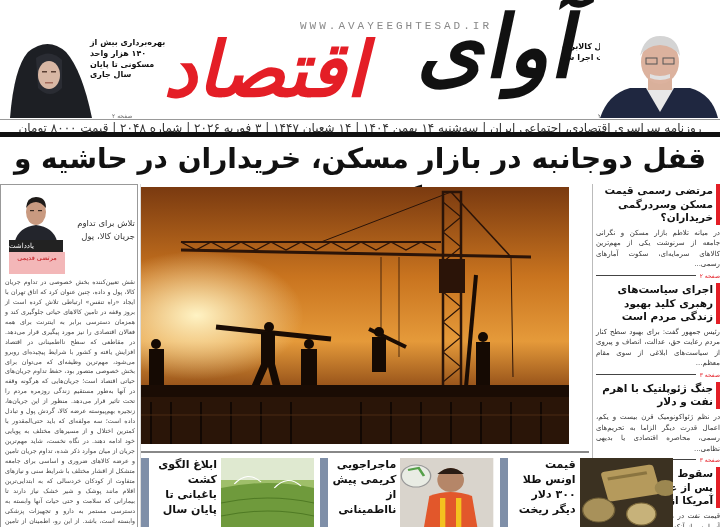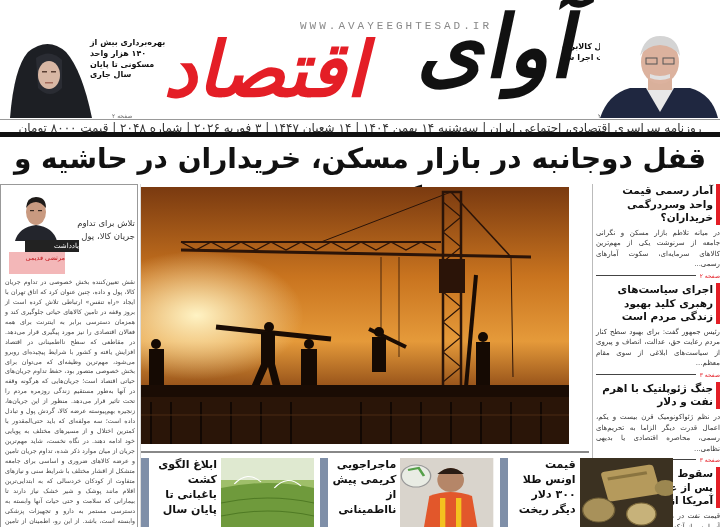--- a/index.html
+++ b/index.html
@@ -52,22 +52,22 @@
   .bottom-rule { position: absolute; left: 141px; top: 451px; width: 448px; height: 2px; background: #888; }
   .bottom-row { position: absolute; left: 141px; top: 458px; width: 532px; height: 69px; display: flex; flex-direction: row-reverse; gap: 6px; }
   .btile { flex: 1; display: flex; flex-direction: row-reverse; gap: 4px; }
   .btile-bar { width: 8px; background: #7f8fa8; flex-shrink: 0; }
   .btile-text { width: 64px; font-size: 11px; font-weight: bold; line-height: 1.35; color: #111; text-align: right; }
   .btile-thumb { flex: 1; height: 69px; overflow: hidden; }
 
   
   .left-col { position: absolute; left: 0; top: 184px; width: 138px; height: 343px; border: 1px solid #999; border-bottom: none; }
   .ed-photo { position: absolute; left: 12px; top: 6px; width: 46px; height: 50px; overflow: hidden; }
-  .ed-badge { position: absolute; left: 24px; top: 55px; width: 54px; height: 12px; background: #222; color: #fff; font-size: 7px; text-align: right; line-height: 12px; }
-  .ed-author { position: absolute; left: 8px; top: 67px; width: 56px; height: 22px; background: #f3b7b8; color: #c2161d; font-size: 6.5px; text-align: right; padding-top: 2px; }
+  .ed-badge { position: absolute; left: 8px; top: 55px; width: 54px; height: 12px; background: #222; color: #fff; font-size: 7px; text-align: left; line-height: 12px; }
+  .ed-author { position: absolute; left: 8px; top: 67px; width: 56px; height: 22px; background: #f3b7b8; color: #c2161d; font-size: 6.5px; text-align: center; padding-top: 2px; }
   .ed-title { position: absolute; left: 66px; top: 32px; width: 68px; font-size: 8.5px; line-height: 1.5; color: #333; text-align: right; }
   .ed-body { position: absolute; left: 4px; top: 92px; width: 130px; font-size: 6.3px; line-height: 1.58; color: #444; text-align: justify; }
   .col-divider-left { position: absolute; left: 140px; top: 184px; width: 1px; height: 343px; background: #ddd; }
 </style>
 </head>
 <body>
 
 <div class="masthead">
   <div class="website">WWW.AVAYEEGHTESAD.IR</div>
 
@@ -111,21 +111,21 @@
 <div class="dateline">روزنامه سراسری اقتصادی، اجتماعی ایران | سه‌شنبه ۱۴ بهمن ۱۴۰۴ | ۱۴ شعبان ۱۴۴۷ | ۳ فوریه ۲۰۲۶ | شماره ۲۰۴۸ | قیمت ۸۰۰۰ تومان</div>
 <div class="rule-thick"></div>
 
 <h1 class="headline">قفل دوجانبه در بازار مسکن، خریداران در حاشیه و سازندگان در بن‌بست</h1>
 
 <div class="col-divider"></div>
 <div class="right-col">
   <div class="news-item">
     <div class="news-title">
       <span class="news-bar"></span>
-      <span class="news-title-text">آمار رسمی قیمت واحد وسردرگمی خریداران؟</span>
+      <span class="news-title-text">مرتضی رسمی قیمت مسکن وسردرگمی خریداران؟</span>
     </div>
     <p class="news-body">در میانه تلاطم بازار مسکن و نگرانی جامعه از سرنوشت یکی از مهم‌ترین کالاهای سرمایه‌ای، سکوت آمارهای رسمی...</p>
     <div class="news-page">
         <span class="news-page-label">صفحه ۲</span>
         <span class="news-page-line"></span>
       </div>
   </div>
   <div class="news-item">
     <div class="news-title">
       <span class="news-bar"></span>

